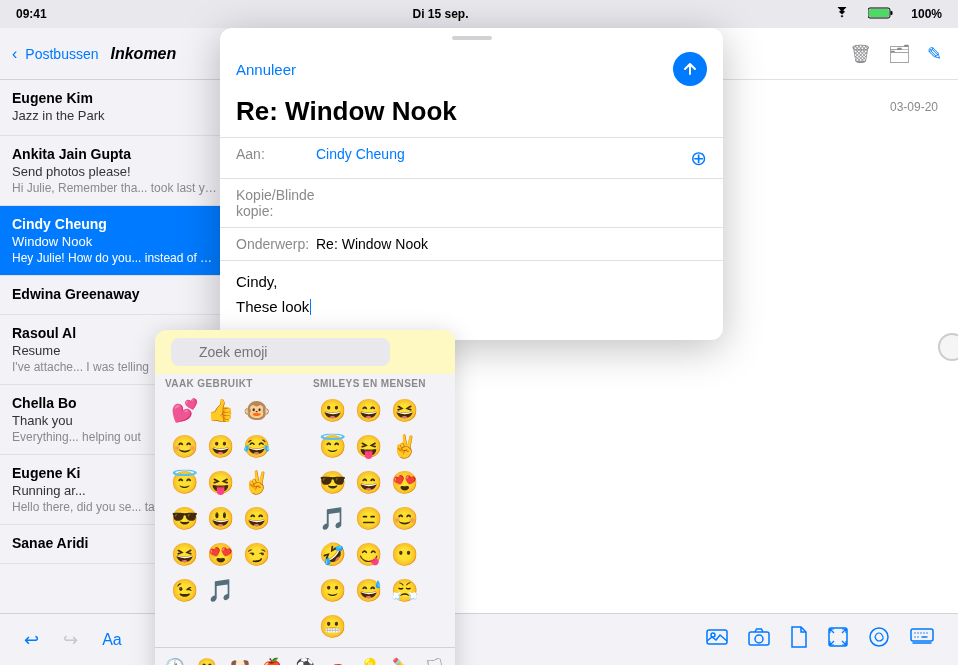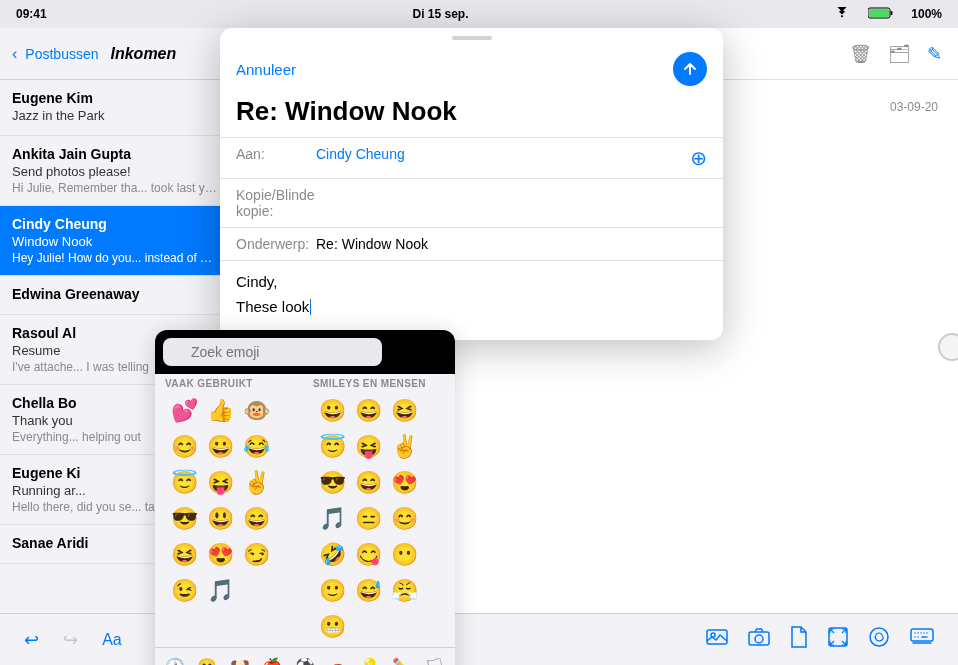--- a/index.html
+++ b/index.html
@@ -275,24 +275,24 @@
       left: 155px;
       width: 300px;
       background: #f2f2f7;
       border-radius: 12px;
       box-shadow: 0 4px 24px rgba(0,0,0,0.18);
       z-index: 300;
       overflow: hidden;
       padding-bottom: 6px;
     }
     .emoji-search-bar {
-      padding: 8px 8px;
-      display: flex;
-      align-items: center;
-      background: #000000;
+      padding: 8px 16px;
+      display: flex;
+      align-items: center;
+      background: #fef9c3;
     }
     .emoji-search-input {
       flex: 1;
       background: #e8e8ed;
       border: none;
       border-radius: 8px;
       padding: 6px 10px 6px 28px;
       font-size: 14px;
       color: #8a8a8e;
       outline: none;

